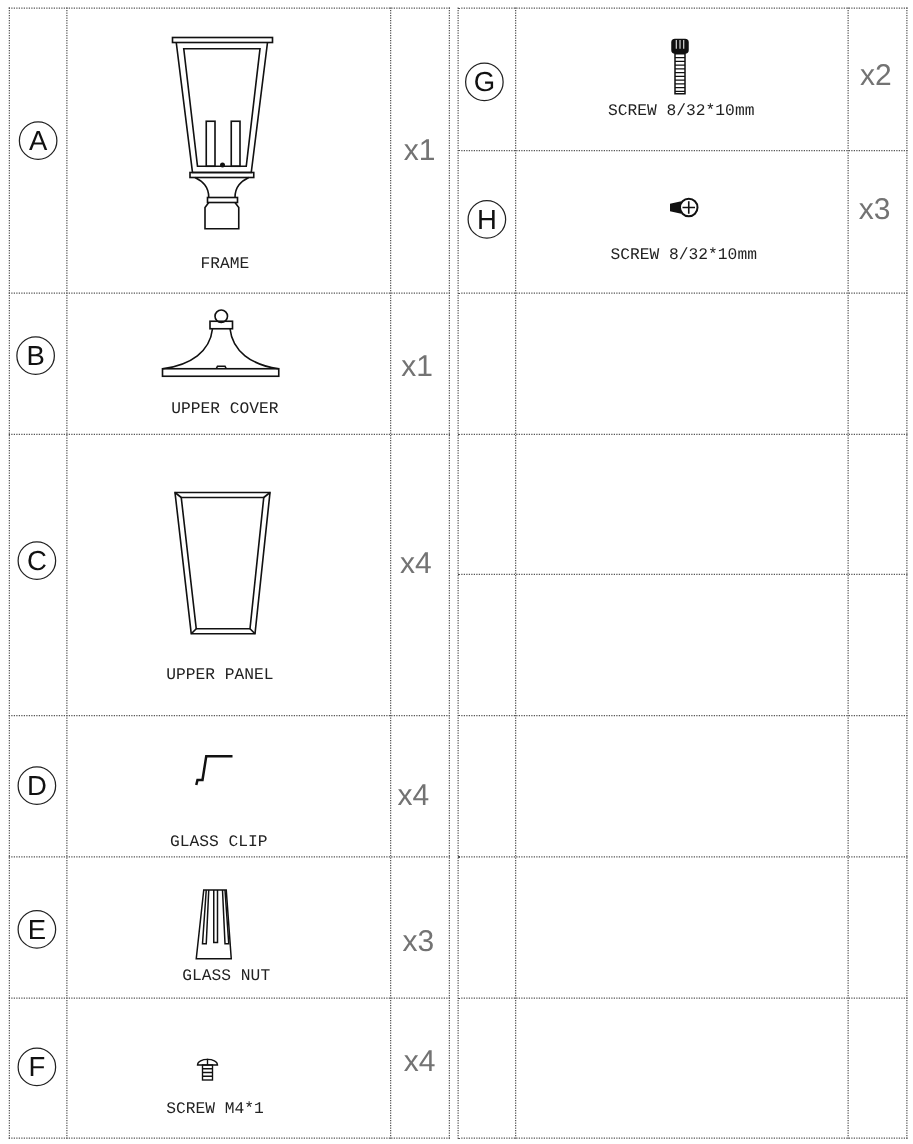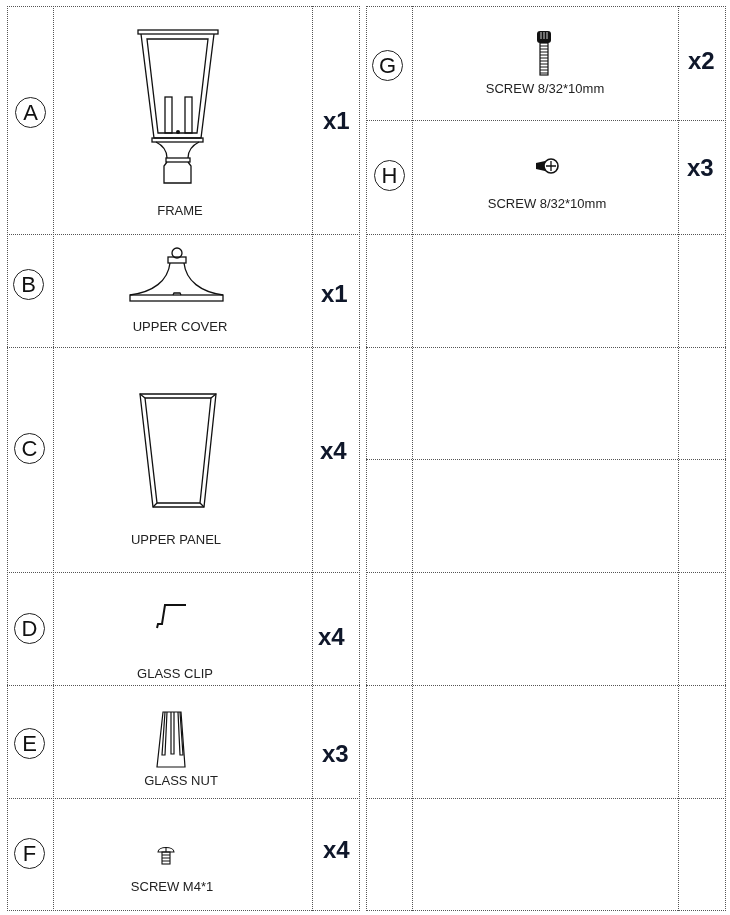--- a/index.html
+++ b/index.html
@@ -4,22 +4,22 @@
 <style>
   html, body { margin:0; padding:0; background:#ffffff; }
   body { width:730px; height:915px; position:relative; overflow:hidden;
          font-family:"Liberation Sans", sans-serif; color:#1a1a1a; }
   .tbl { position:absolute; border:1.5px dotted #555; box-sizing:border-box; }
   .hline { position:absolute; height:0; border-top:1.5px dotted #555; }
   .vline { position:absolute; width:0; border-left:1.5px dotted #555; }
   .letter { position:absolute; width:31px; height:31px; border:1.2px solid #222; border-radius:50%;
             box-sizing:border-box; display:flex; align-items:center; justify-content:center;
             font-size:22px; color:#111; background:#fff; }
-  .qty { position:absolute; font-size:24px; color:#0f172a;font-weight:bold; }
-  .label { position:absolute; font-size:13px; color:#222; white-space:nowrap; text-align:left; transform:translateX(-50%); }
+  .qty { position:absolute; font-size:24px; color:#737373; }
+  .label { position:absolute; font-size:13px; color:#222; white-space:nowrap; text-align:left; transform:translateX(-50%);font-family:Liberation Mono, monospace; }
   .art { position:absolute; }
 </style>
 </head>
 <body>
 
 <div class="tbl" style="left:7px; top:6px; width:353px; height:905px;"></div>
 <div class="vline" style="left:53px; top:6px; height:905px;"></div>
 <div class="vline" style="left:312px; top:6px; height:905px;"></div>
 <div class="hline" style="left:7px; top:234px; width:353px;"></div>
 <div class="hline" style="left:7px; top:347px; width:353px;"></div>

